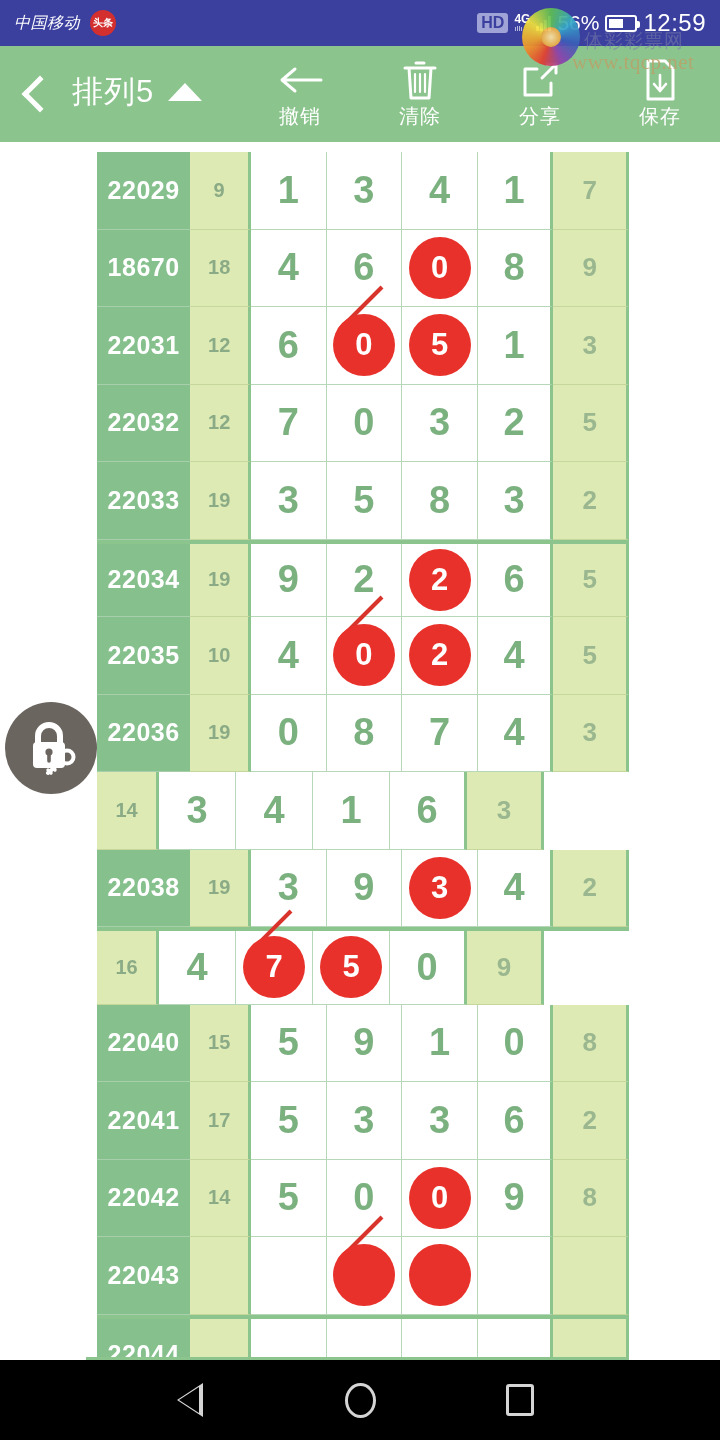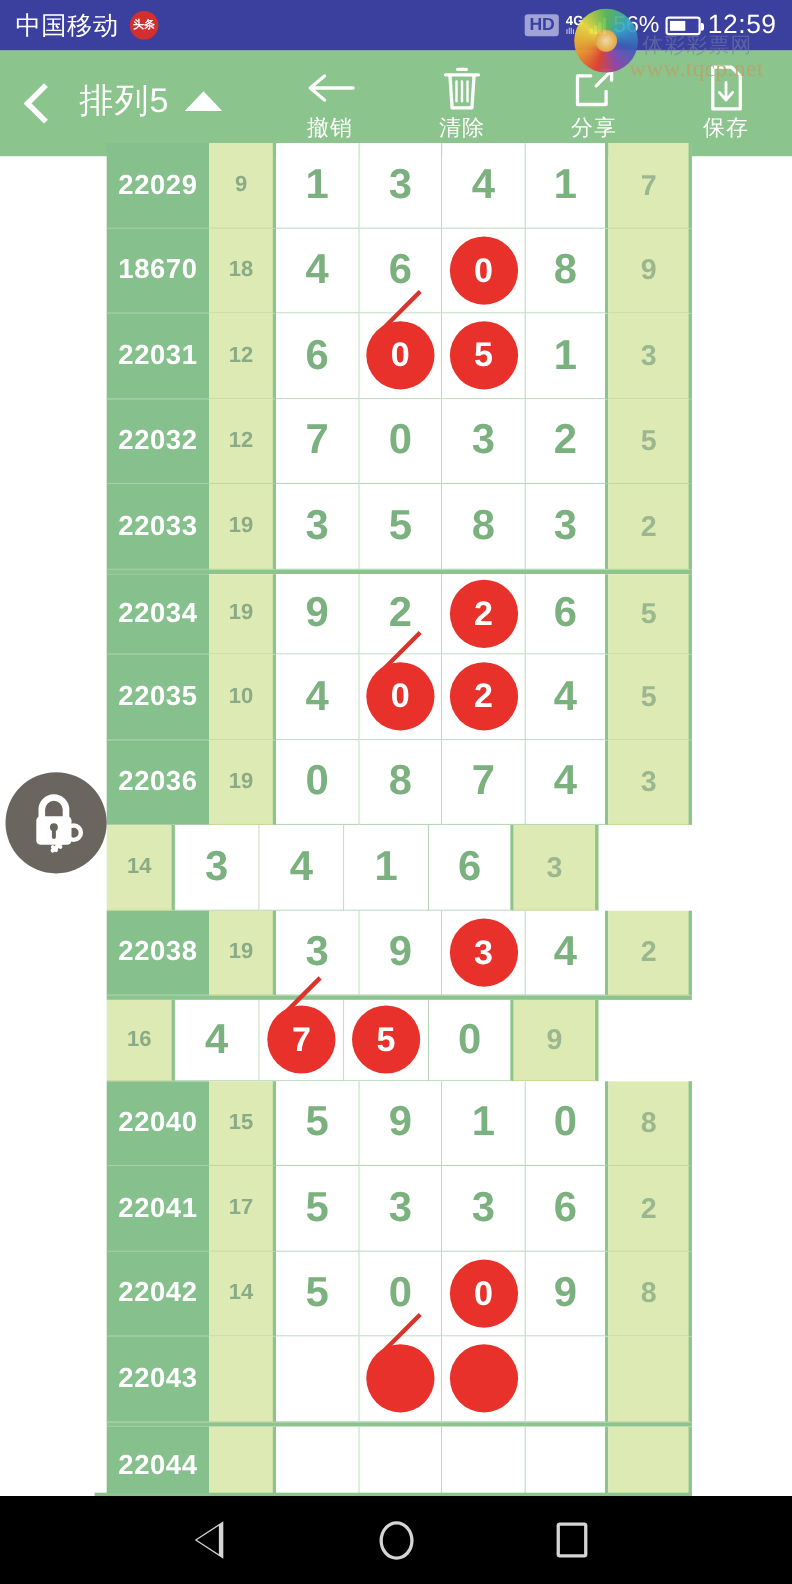--- a/index.html
+++ b/index.html
@@ -4,21 +4,21 @@
 <style>
   * { margin:0; padding:0; box-sizing:border-box; }
   html,body { width:720px; height:1440px; background:#fff;
     font-family:"Liberation Sans","DejaVu Sans",sans-serif; overflow:hidden; }
   #app { position:relative; width:720px; height:1440px; background:#fff; }
 
   
   .statusbar { position:absolute; left:0; top:0; width:720px; height:46px;
     background:#3b3f9e; display:flex; align-items:center;
     padding:0 14px; color:#fff; }
-  .carrier { font-size:23px; letter-spacing:.5px; }
+  .carrier { font-size:16px; letter-spacing:.5px;font-style:italic; }
   .app-badge { width:26px; height:26px; border-radius:50%; background:#d32f2f;
     margin-left:10px; display:flex; align-items:center; justify-content:center;
     font-size:10px; line-height:1; color:#fff; font-weight:bold; }
   .sb-right { margin-left:auto; display:flex; align-items:center; gap:6px; }
   .hd-box { font-size:16px; font-weight:bold; background:#9fa3d6; color:#3b3f9e;
     border-radius:3px; padding:1px 4px; letter-spacing:0; }
   .net { display:flex; flex-direction:column; align-items:flex-start; line-height:1; }
   .net .g4 { font-size:12px; font-weight:bold; }
   .net .sig { font-size:8px; opacity:.85; }
   .bars { display:flex; align-items:flex-end; gap:1px; height:16px; }
@@ -61,21 +61,21 @@
   .tb-title .t { font-size:31px; letter-spacing:1px; }
   .tri-up { width:0; height:0; border-left:17px solid transparent;
     border-right:17px solid transparent; border-bottom:18px solid #fff; }
   .tb-actions { margin-left:auto; display:flex; height:96px; }
   .tb-btn { width:120px; height:96px; display:flex; flex-direction:column;
     align-items:center; justify-content:center; gap:2px; }
   .tb-btn .lbl { font-size:20px; letter-spacing:1px; }
   .tb-ico { height:42px; display:flex; align-items:center; justify-content:center; }
 
   
-  .grid { position:absolute; left:86px; top:130px; width:543px;padding-left:11px; }
+  .grid { position:absolute; left:86px; top:152px; width:543px;padding-left:11px; }
   .row { display:flex; height:77.5px; position:relative; }
   .row.sep { border-top:4px solid #8cc48d; }
   .cell { display:flex; align-items:center; justify-content:center;
     position:relative; font-weight:bold; }
   .c-period { width:95px; background:#85c08d; color:#fff; font-size:25px;
     letter-spacing:.5px; border-bottom:1px solid #a8cfab; }
   .c-sum { width:62px; background:#ddeab4; color:#8aab86; font-size:20px;
     border-right:3px solid #8cc48d; border-bottom:1px solid #c6d79c; }
   .c-dig { width:77px; background:#fff; color:#7bb07f; font-size:38px;
     border-right:1px solid #b7d7b9; border-bottom:1px solid #b7d7b9; }

